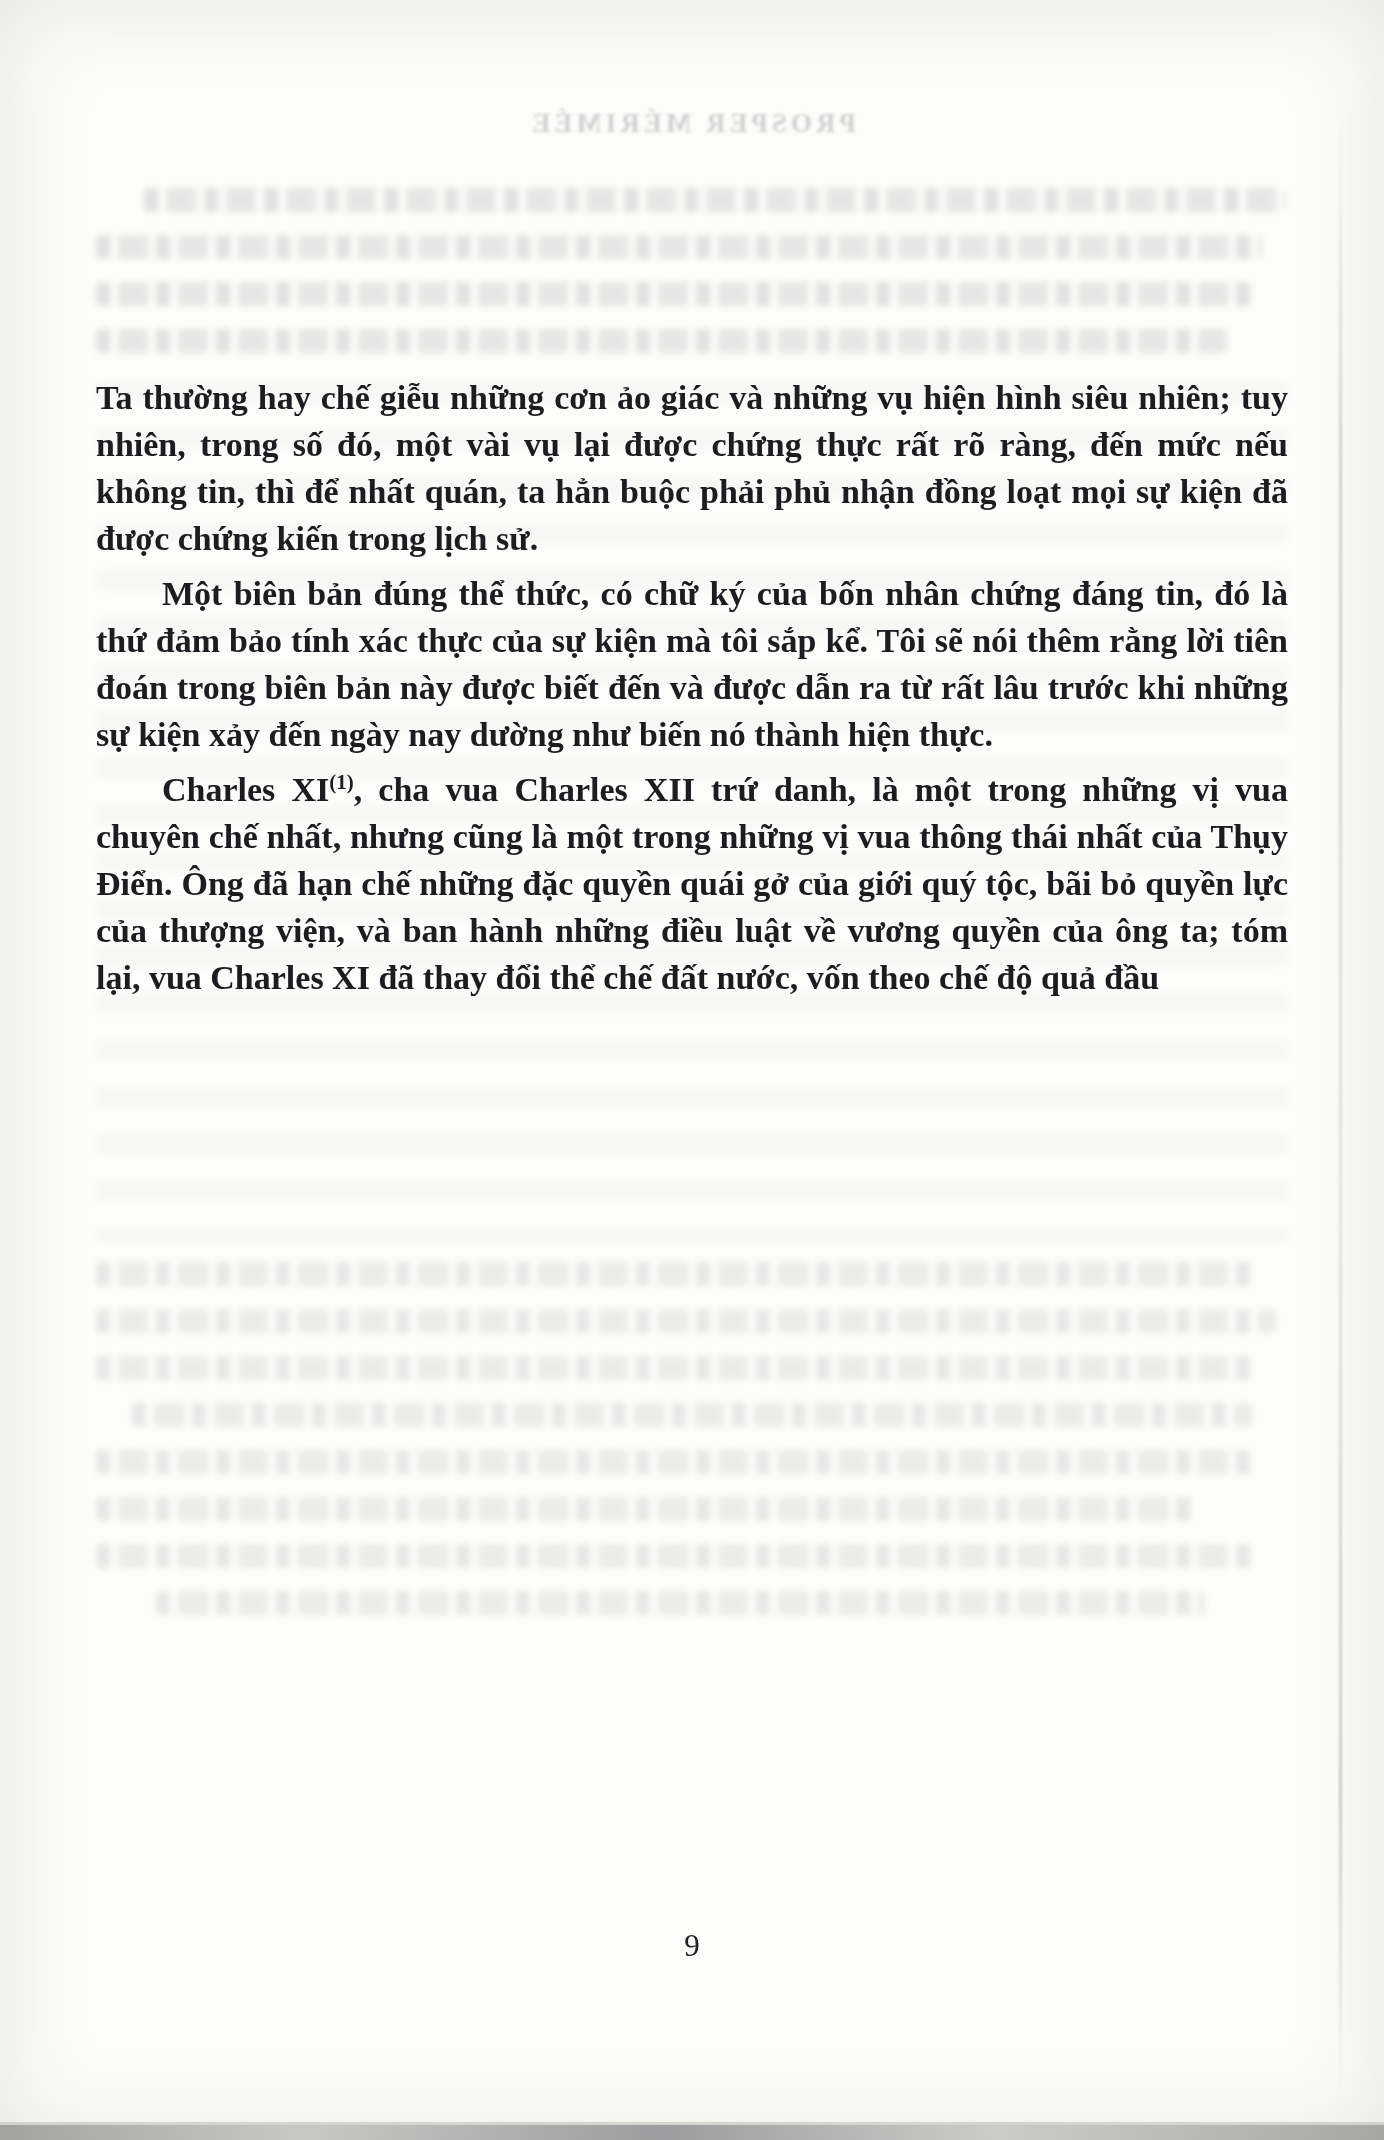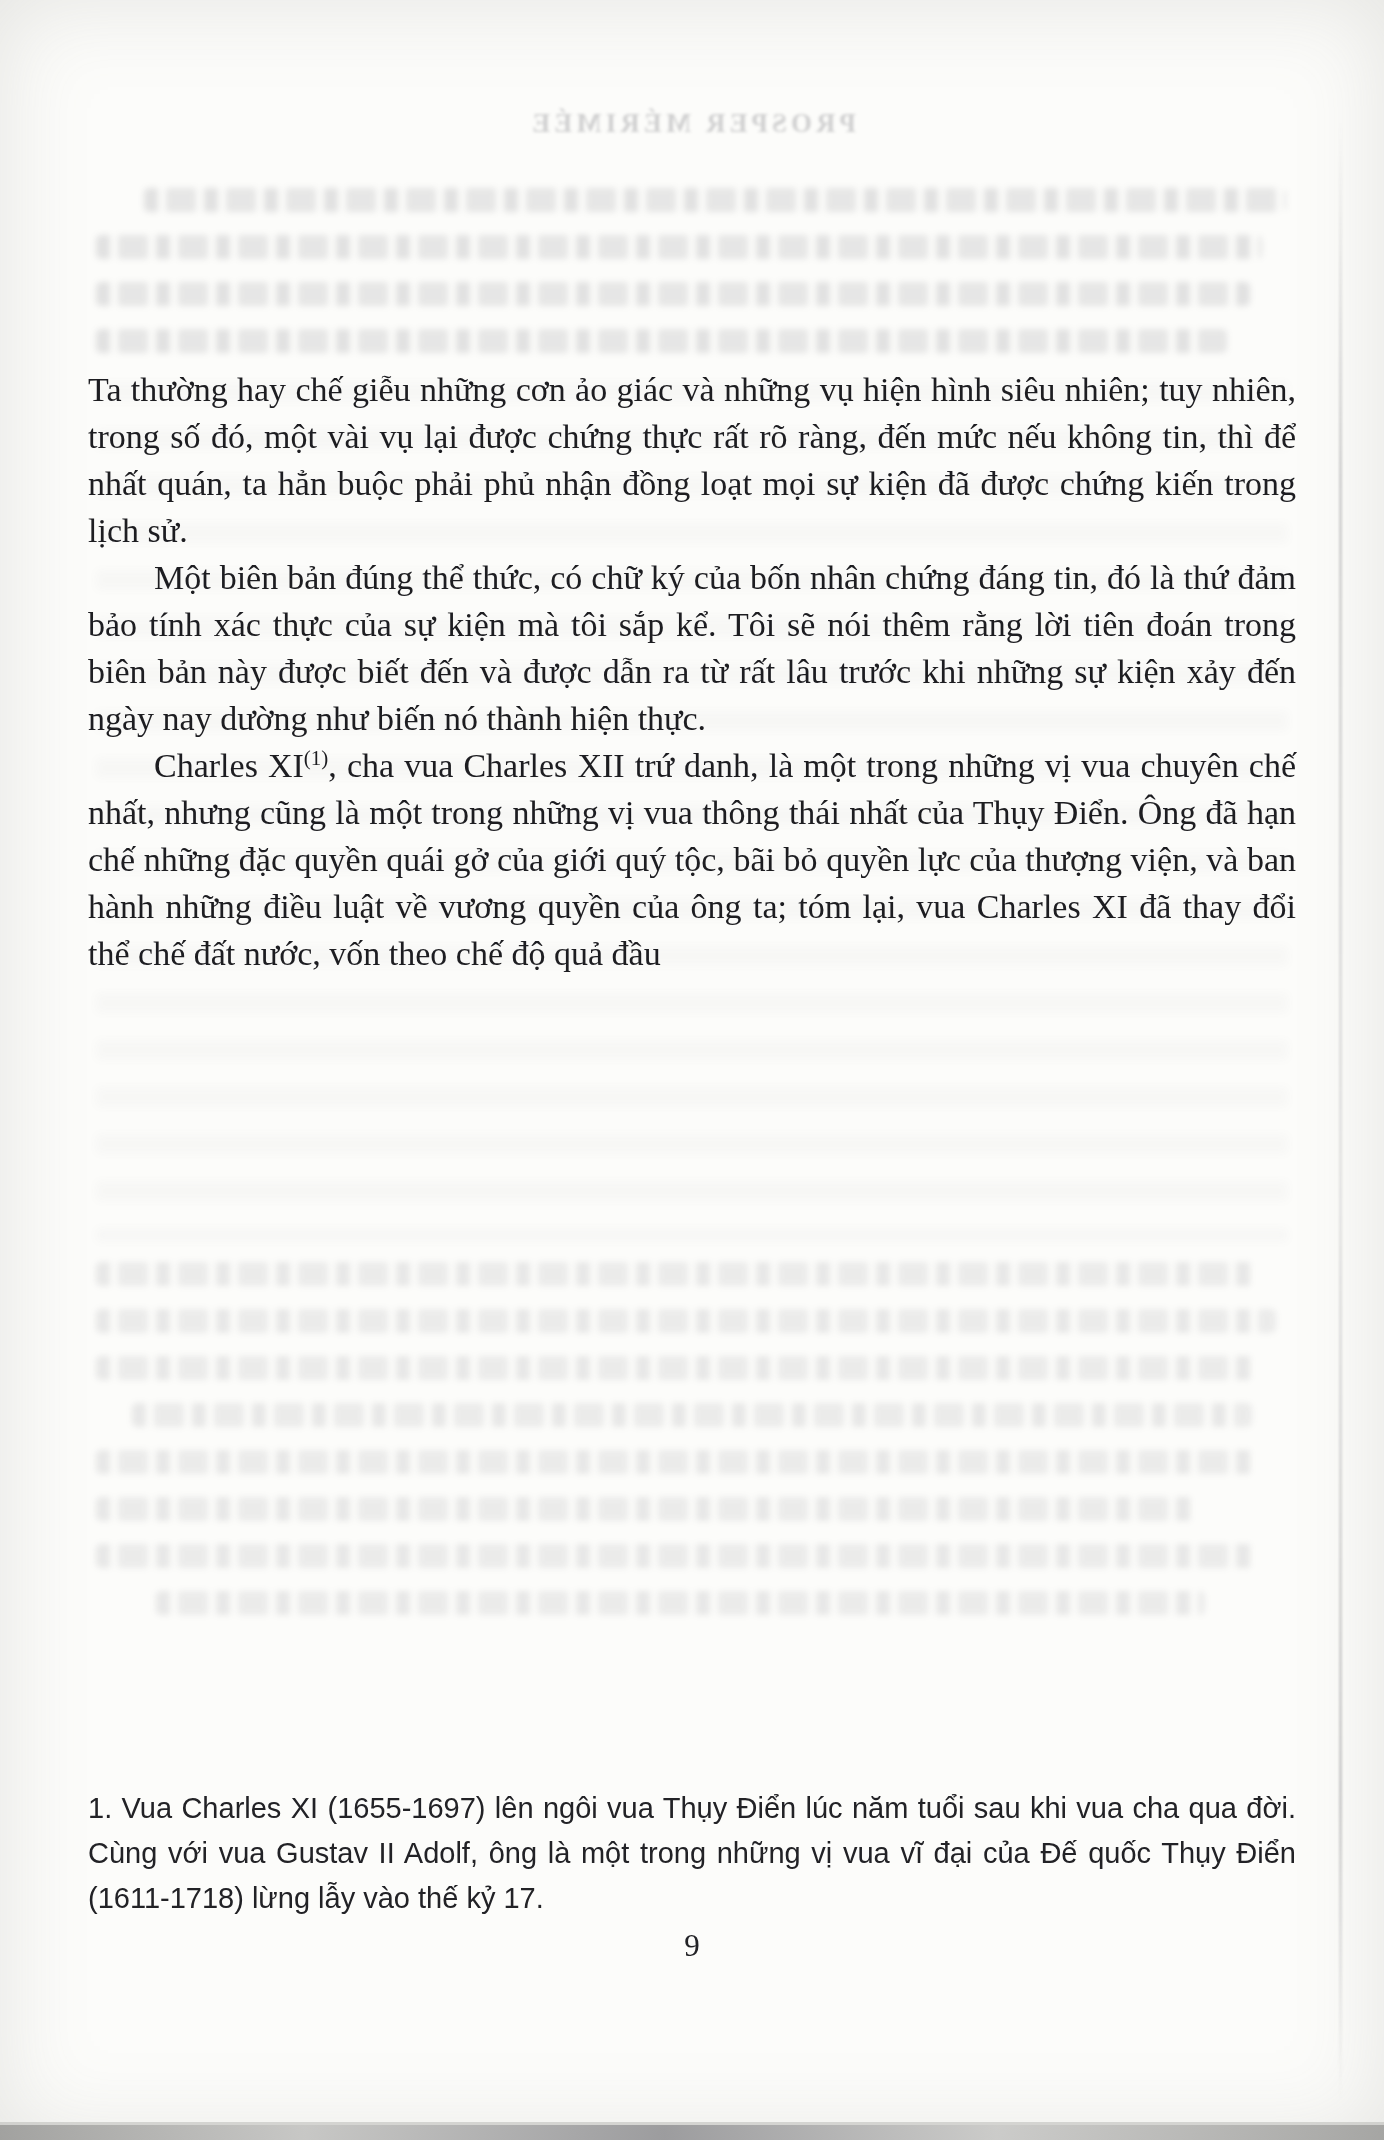--- a/index.html
+++ b/index.html
@@ -75,21 +75,21 @@
   .bleed-mid .bleed-line:nth-child(6){width:92%;}
   .bleed-mid .bleed-line:nth-child(8){width:88%;margin-left:5%;}
 
   
   .body-text{
     position:absolute;top:366px;left:88px;width:1208px;
     font-size:34px;line-height:47px;
     text-align:justify;
     color:#1d1d21;
   }
-  .body-text p{margin:0;}
+  .body-text p{margin:8px;font-weight:bold;}
   .body-text p.indent{text-indent:66px;}
   .body-text sup{font-size:21px;line-height:0;vertical-align:super;}
 
   
   .footnote{
     position:absolute;top:1786px;left:88px;width:1208px;
     font-family:"Liberation Sans", sans-serif;
     font-size:29px;line-height:45px;
     text-align:justify;
     color:#222226;
@@ -128,21 +128,20 @@
     <div class="bleed-line"></div>
     <div class="bleed-line"></div>
     <div class="bleed-line"></div>
     <div class="bleed-line"></div>
     <div class="bleed-line"></div>
     <div class="bleed-line"></div>
     <div class="bleed-line"></div>
     <div class="bleed-line"></div>
   </div>
 
-  <div class="footnote">1. Vua Charles XI (1655-1697) lên ngôi vua Thụy Điển lúc năm tuổi sau khi vua cha qua đời. Cùng với vua Gustav II Adolf, ông là một trong những vị vua vĩ đại của Đế quốc Thụy Điển (1611-1718) lừng lẫy vào thế kỷ 17.</div>
 
   <div class="page-number">9</div>
 
   <div class="scan-fold"></div>
   <div class="scan-bottom-line"></div>
   <div class="scan-bottom"></div>
 
 </div>
 
 </body></html>

